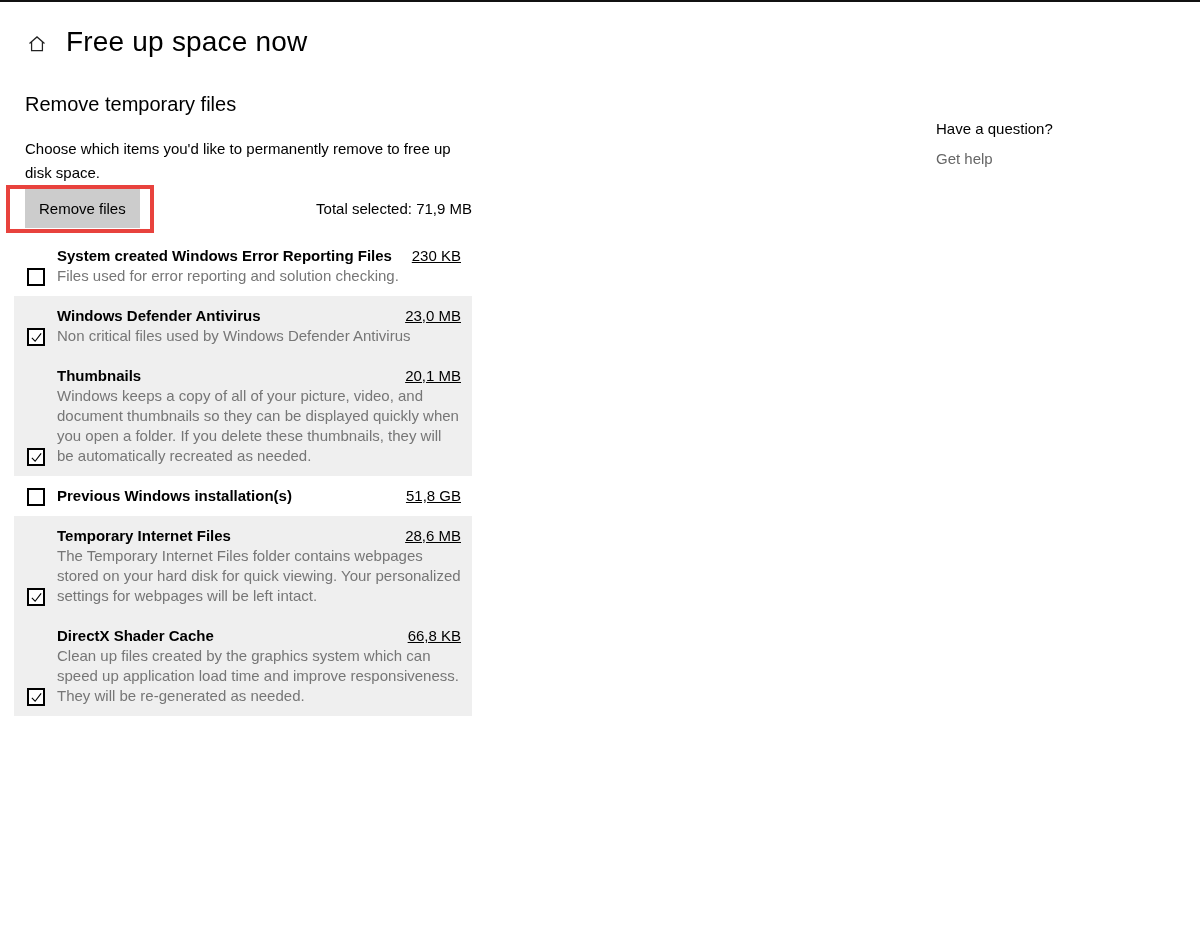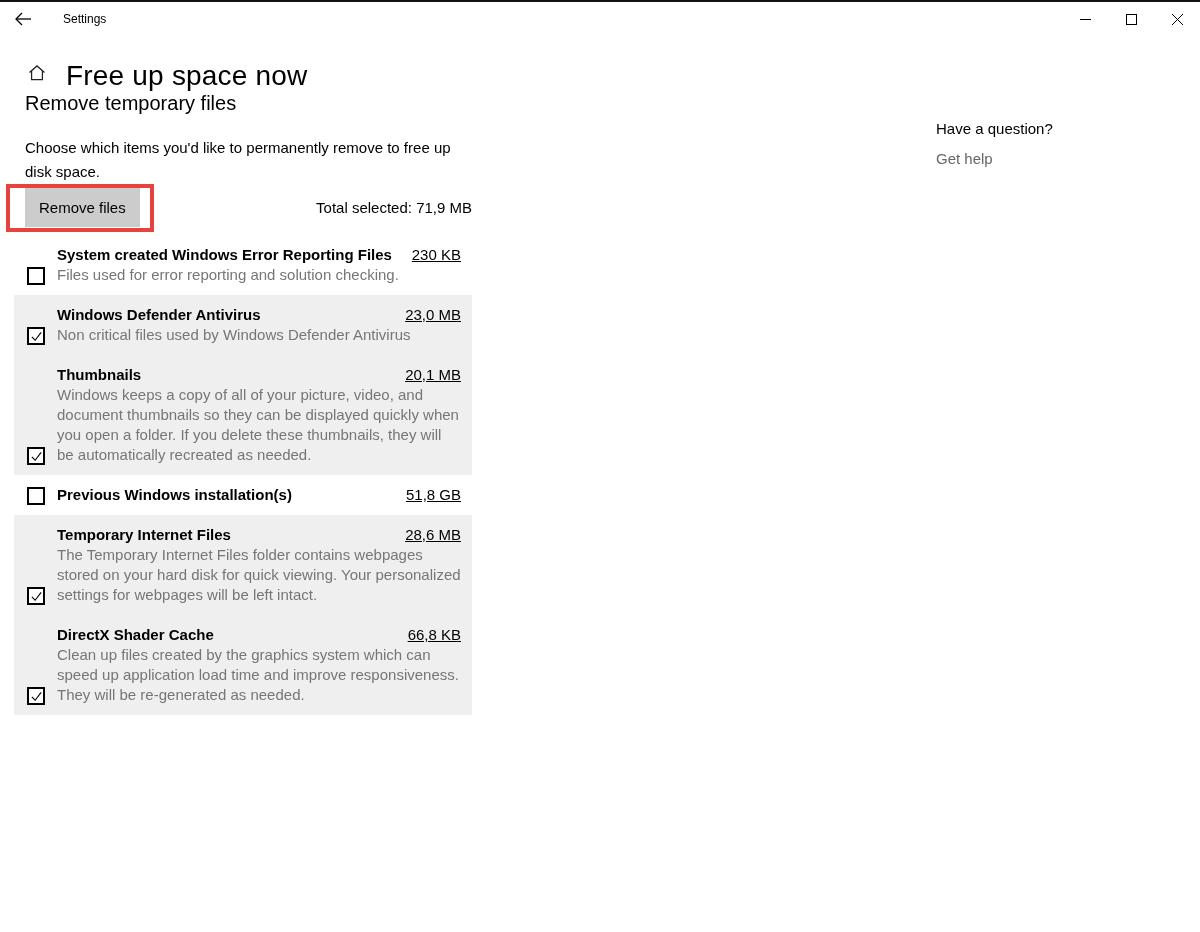--- a/index.html
+++ b/index.html
@@ -25,26 +25,26 @@
   .titlebar { height: 34px; display: flex; align-items: center; }
   .tb-back {
     width: 46px; height: 34px; display: flex; align-items: center; justify-content: center;
     cursor: default;
   }
   .tb-title { font-size: 12px; margin-left: 17px; }
   .tb-spacer { flex: 1; }
   .tb-btn { width: 46px; height: 34px; display: flex; align-items: center; justify-content: center; }
 
   
-  .page-header { display: flex; margin: 24px 0 0 27px; }
+  .page-header { display: flex; align-items: center; margin: 24px 0 0 27px; }
   .home-icon { width: 20px; height: 20px; margin-top: 3px; }
   .page-title { font-size: 28px; font-weight: 400; margin-left: 19px; letter-spacing: 0.2px; }
 
   
-  .content { position: relative; padding-left: 25px; }
+  .content { position: relative; padding-left: 25px; margin-top: 35px; }
   .section-title { font-size: 20px; font-weight: 400; }
   .intro { font-size: 15px; line-height: 24px; max-width: 432px; margin-top: 21px; }
 
   .action-row {
     position: relative; width: 447px; margin-top: 9px; height: 28px;
     display: flex; align-items: center; justify-content: space-between;
   }
   .remove-btn {
     background: var(--button-bg); border: none; font-size: 15px;
     font-family: inherit; color: #000; height: 40px; min-width: 104px; padding: 0 14px;
@@ -76,46 +76,20 @@
   .help-q { font-size: 15px; }
   .help-link { font-size: 15px; color: var(--link-text); margin-top: 13px; cursor: pointer; }
 
   svg { display: block; }
 </style>
 </head>
 <body>
 
 <div class="window">
 
-  <div class="titlebar">
-    <div class="tb-back">
-      <svg width="17" height="14" viewBox="0 0 17 14" fill="none" stroke="#000" stroke-width="1.3">
-        <path d="M1 7 H16"></path>
-          <path d="M7 1 L1 7 L7 13"></path>
-      </svg>
-    </div>
-    <div class="tb-title">Settings</div>
-    <div class="tb-spacer"></div>
-    <div class="tb-btn">
-      <svg width="11" height="11" viewBox="0 0 11 11">
-          <rect x="0" y="5" width="11" height="1" fill="#000"></rect>
-        </svg>
-    </div>
-    <div class="tb-btn">
-      <svg width="11" height="11" viewBox="0 0 11 11" fill="none" stroke="#000" stroke-width="1">
-          <rect x="0.5" y="0.5" width="10" height="10"></rect>
-        </svg>
-    </div>
-    <div class="tb-btn">
-      <svg width="11" height="11" viewBox="0 0 11 11" stroke="#000" stroke-width="1">
-          <path d="M0 0 L11 11"></path>
-          <path d="M11 0 L0 11"></path>
-        </svg>
-    </div>
-  </div>
 
   <div class="page-header">
     <svg class="home-icon" viewBox="0 0 24 24" fill="none" stroke="#222" stroke-width="1.5">
       <path d="M3 11.5 L12 3.5 L21 11.5"></path>
       <path d="M5.5 9.5 V20 H18.5 V9.5"></path>
     </svg>
     <div class="page-title">Free up space now</div>
   </div>
 
   <div class="content">

